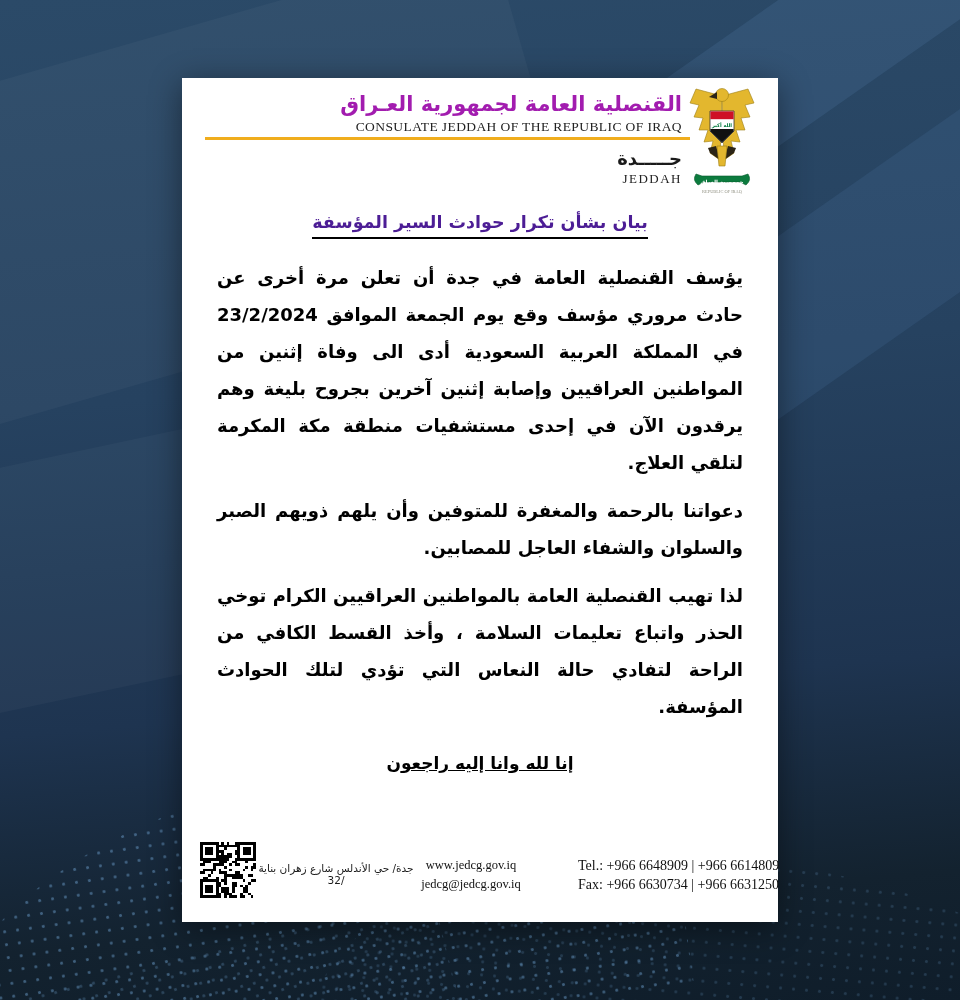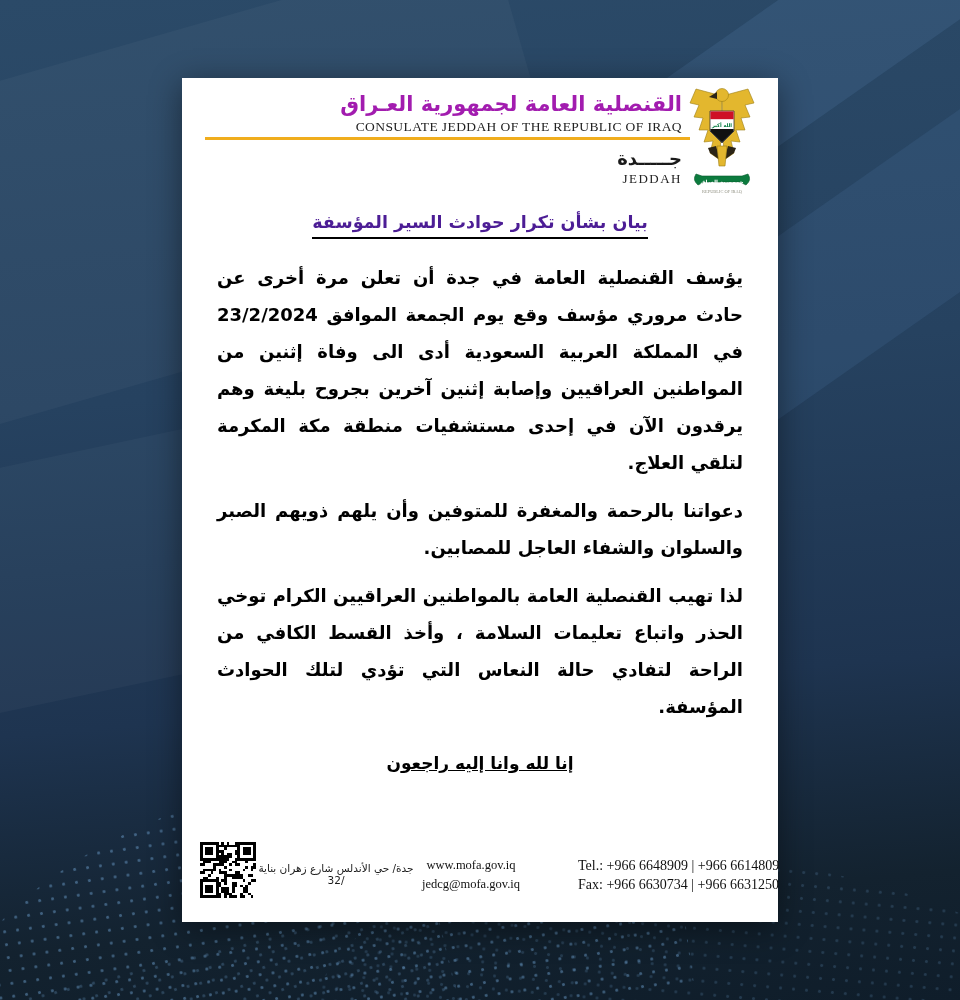--- a/index.html
+++ b/index.html
@@ -549,22 +549,22 @@
         <i></i>
         <i class="b"></i>
         <i class="b"></i>
         <i></i>
         <i></i>
         <i class="b"></i>
         <i></i>
       </div>
     <div class="f-address">جدة/ حي الأندلس شارع زهران بناية /32</div>
     <div class="f-center">
-      <div>www.mofa.gov.iq</div>
-      <div>jedcg@mofa.gov.iq</div>
+      <div>www.jedcg.gov.iq</div>
+      <div>jedcg@jedcg.gov.iq</div>
     </div>
     <div class="f-right">
       <div>Tel.: +966 6648909 | +966 6614809</div>
       <div>Fax: +966 6630734 | +966 6631250</div>
     </div>
 
   </div>
 </div>
 
 </body></html>

